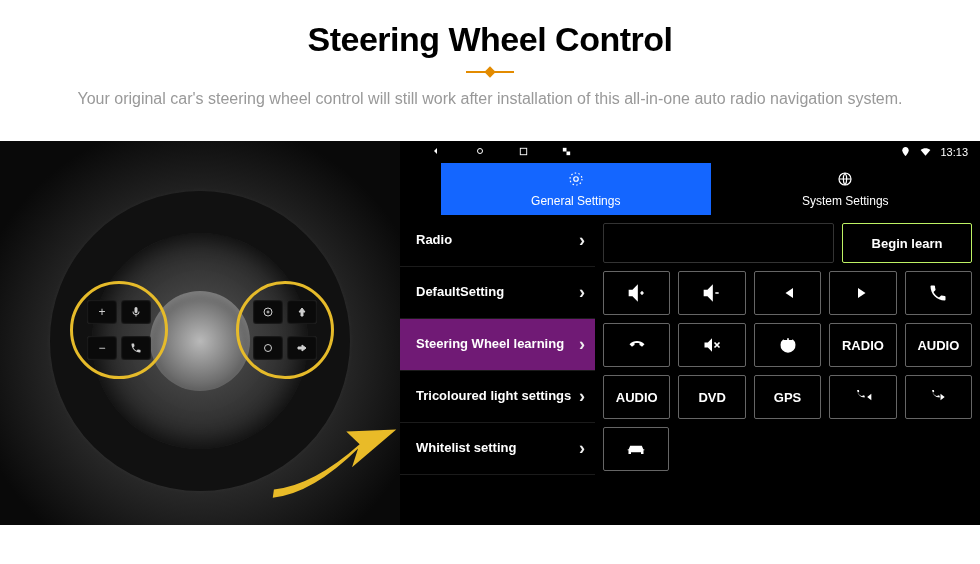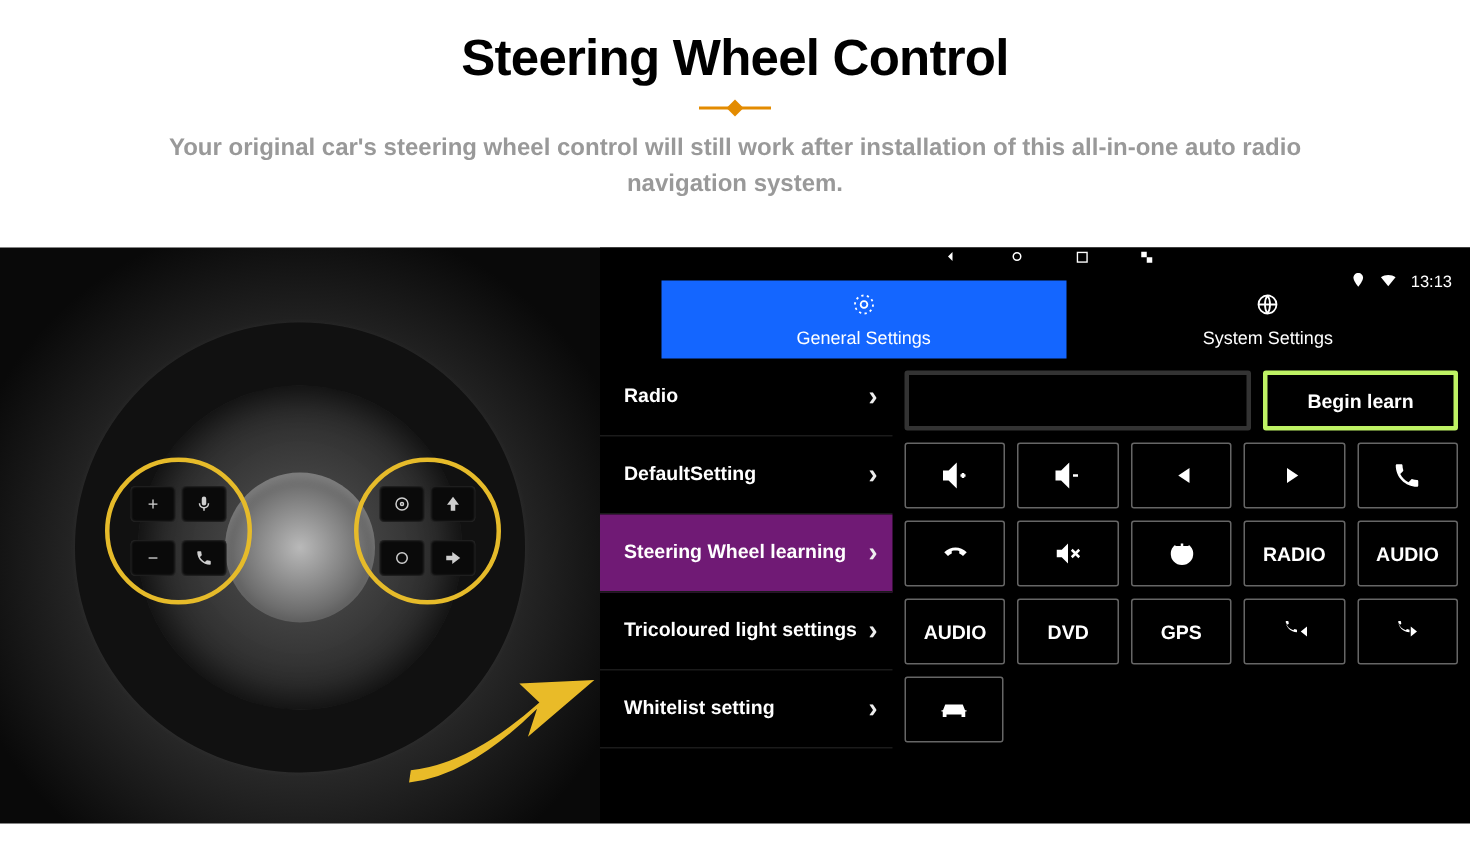--- a/index.html
+++ b/index.html
@@ -1,45 +1,45 @@
 <!DOCTYPE html>
 <html><head>
 <meta charset="utf-8">
 <style>
 * { margin: 0; padding: 0; box-sizing: border-box; }
 body { width: 980px; height: 564px; font-family: Arial, sans-serif; background: #fff; }
 .page-header { text-align: center; padding: 20px 40px 10px; }
 .page-header h1 { font-size: 34px; color: #000000; font-weight: bold; letter-spacing: -0.5px; }
 .underline { width: 48px; height: 2px; background: #e38b00; margin: 12px auto 14px; position: relative; }
 .underline::after { content: ""; width: 8px; height: 8px; background: #e38b00; transform: rotate(45deg); position: absolute; left: 20px; top: -3px; }
-.page-header p { color: #999; font-size: 16px; line-height: 1.5; max-width: 830px; margin: 0 auto; font-weight: bold; }
+.page-header p { color: #999; font-size: 16px; line-height: 1.5; max-width: 830px; margin: 0 auto; }
 .figure { display: flex; height: 384px; margin-top: 20px; }
 .left { width: 400px; position: relative; background: radial-gradient(circle at 50% 55%, #6a6a6a 0%, #2b2b2b 45%, #090909 80%); overflow: hidden; }
 .wheel { position: absolute; left: 50px; top: 50px; width: 300px; height: 300px; border-radius: 50%; border: 42px solid #111; background: radial-gradient(circle, #565656 0%, #2e2e2e 60%, #111 90%); box-shadow: 0 0 6px rgba(255,255,255,0.04), inset 0 0 30px rgba(0,0,0,0.8); }
 .hub { position: absolute; left: 150px; top: 150px; width: 100px; height: 100px; border-radius: 50%; background: radial-gradient(circle, #b9b9b9 0%, #6e6e6e 60%, #333 100%); box-shadow: inset 0 4px 6px rgba(255,255,255,0.2); }
 .pod { position: absolute; width: 98px; height: 98px; border: 3px solid #e6bb2a; border-radius: 50%; display: flex; flex-wrap: wrap; align-items: center; justify-content: center; padding: 12px; gap: 4px; }
 .pod.left-pod { left: 70px; top: 140px; }
 .pod.right-pod { left: 236px; top: 140px; }
 .btncell { width: 30px; height: 24px; background: #0a0a0a; color: #cfcfcf; font-size: 12px; display: flex; align-items: center; justify-content: center; border-radius: 3px; box-shadow: inset 0 0 2px #444; }
 .arrow { position: absolute; left: 260px; top: 280px; transform: rotate(-6deg); z-index: 5; }
 .right { flex: 1; background: #000; display: flex; flex-direction: column; }
-.status { height: 22px; background: #000; color: #fff; display: flex; align-items: center; padding: 0 12px; font-size: 11px; flex-direction: column; }
+.status { height: 22px; background: #000; color: #fff; display: flex; align-items: center; padding: 0 12px; font-size: 11px; }
 .status-left { display: flex; gap: 32px; align-items: center; margin-left: 18px; }
 .status-right { margin-left: auto; display: flex; gap: 8px; align-items: center; }
 .tabs { display: flex; height: 52px; }
 .tab { flex: 1; display: flex; flex-direction: column; align-items: center; justify-content: center; color: #fff; font-size: 12px; gap: 3px; cursor: pointer; }
 .tab.active { background: #1466ff; margin-left: 41px; }
 .content { flex: 1; display: flex; font-weight: bold; }
 .sidebar { width: 195px; display: flex; flex-direction: column; }
 .sideitem { height: 52px; display: flex; align-items: center; justify-content: space-between; color: #fff; font-size: 13px; padding: 0 10px 0 16px; border-bottom: 1px solid #1b1b1b; cursor: pointer; line-height: 1.1; }
 .sideitem.active { background: #701a75; }
 .sideitem .chev { font-size: 18px; color: #eee; }
 .grid-area { flex: 1; padding: 8px; display: flex; flex-direction: column; gap: 8px; }
 .toprow { display: flex; gap: 8px; height: 40px; }
-.slot { flex: 1; border: 3px solid #bef264; border-radius: 2px; display: flex; align-items: center; justify-content: center; color: #fff; font-size: 13px; }
+.slot { flex: 1; border: 1px solid #bef264; border-radius: 2px; display: flex; align-items: center; justify-content: center; color: #fff; font-size: 13px; }
 .slot.narrow { flex: 0 0 130px; }
 .slot.empty { border-color: #333; }
 .btnrow { display: flex; gap: 8px; height: 44px; }
 .ctrlbtn { flex: 1; border: 1px solid #666; border-radius: 2px; display: flex; align-items: center; justify-content: center; color: #fff; font-size: 13px; background: #000; cursor: pointer; }
 .ctrlbtn svg { width: 20px; height: 20px; fill: #fff; }
 </style>
 </head>
 <body>
 
 <div class="page-header">

